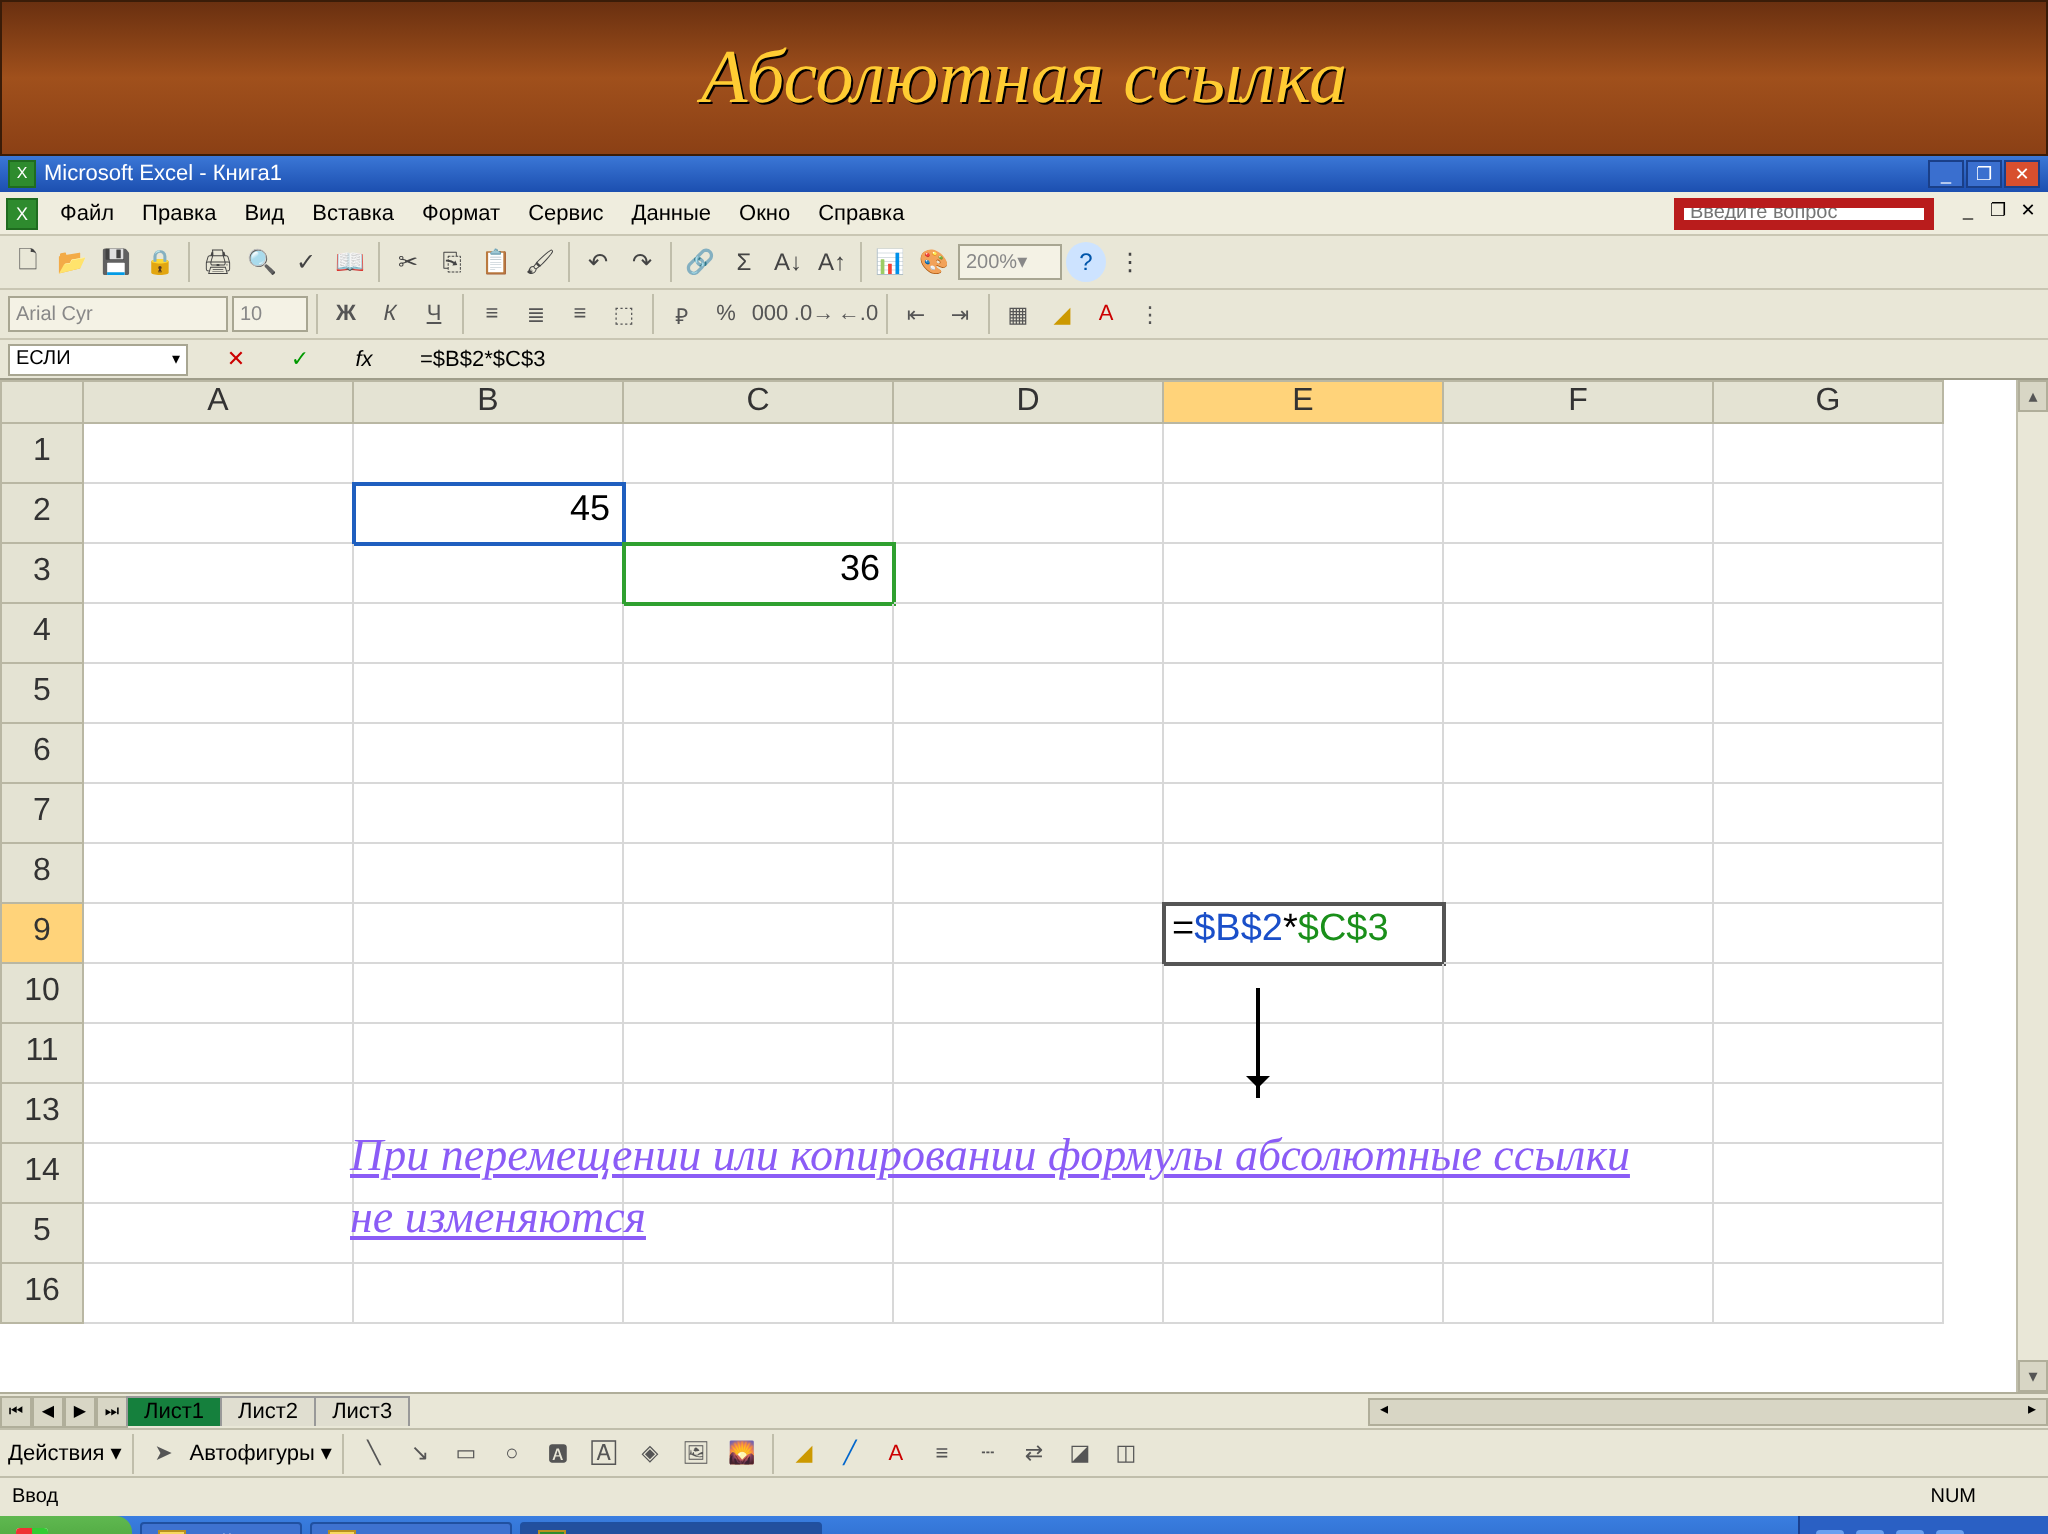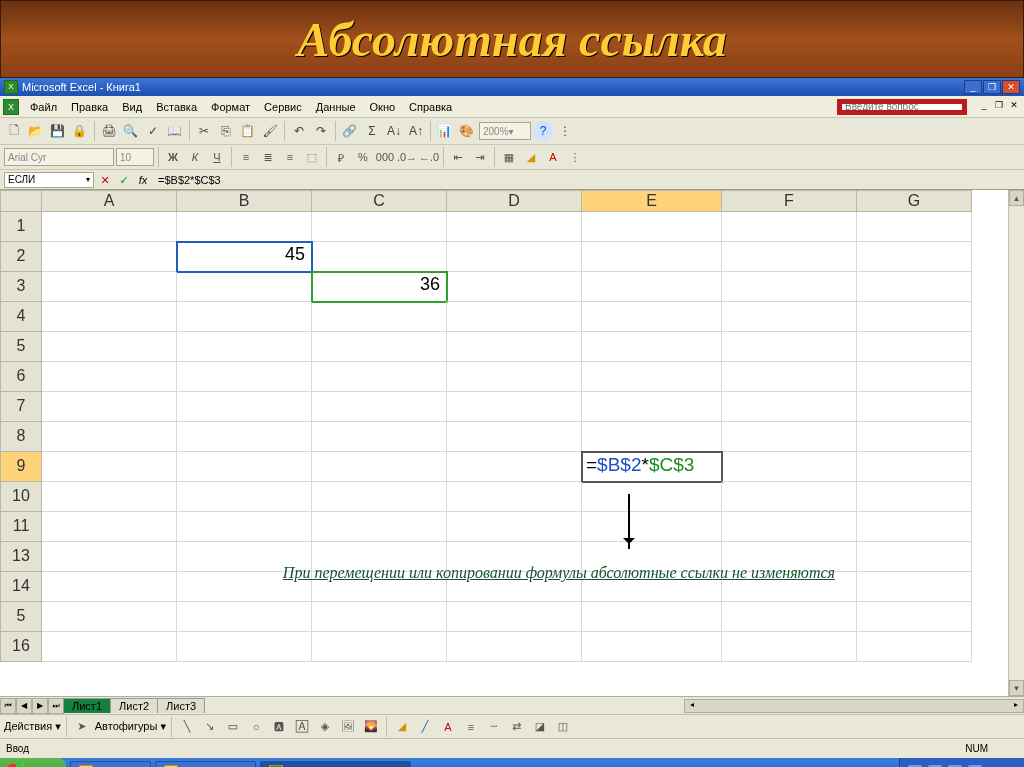--- a/index.html
+++ b/index.html
@@ -1,19 +1,19 @@
 <!DOCTYPE html>
 <html><head>
 <meta charset="utf-8">
 <style>
 * { box-sizing: border-box; margin: 0; padding: 0; }
 body { font-family: Tahoma, Arial, sans-serif; font-size: 11px; background: #fff; width: 1024px; height: 767px; overflow: hidden; }
 
 .slide-title-bar { height: 78px; background: linear-gradient(#6a3010, #a0501c, #8b4015); border: 1px solid #3a1c08; display: flex; align-items: center; justify-content: center; }
-.slide-title { font-family: "Times New Roman", serif; font-size: 48px; font-weight: bold; color: #ffcc33; font-style: italic; text-shadow: 1px 1px 0 #000; text-align: center; }
+.slide-title { font-family: "Times New Roman", serif; font-size: 38px; font-weight: normal; color: #ffcc33; font-style: italic; text-shadow: 1px 1px 0 #000; text-align: center; }
 
 .win-title { height: 18px; background: linear-gradient(#3b77d6, #1c4fb0); color: #fff; display: flex; align-items: center; padding: 0 4px; font-size: 11px; }
 .win-title .spacer { flex: 1; }
 .win-btns { display: flex; gap: 1px; }
 .win-btn { width: 18px; height: 14px; background: #3a6fcf; border: 1px solid #1a3f88; color: #fff; font-size: 9px; text-align: center; line-height: 12px; }
 .win-btn.close { background: #d84f2e; }
 
 .menu-bar { height: 22px; background: #efedde; border-bottom: 1px solid #c9c6b3; display: flex; align-items: center; padding: 0 3px; gap: 2px; }
 .menu-ico { width: 16px; height: 16px; background: #2e8b2e; border: 1px solid #1f6b1f; font-size: 9px; color: #fff; text-align: center; line-height: 14px; margin-right: 3px; }
 .menu-item { padding: 2px 6px; }
@@ -27,21 +27,21 @@
 
 .fmt-bar { height: 25px; background: #e9e7d7; border-bottom: 1px solid #c9c6b3; display: flex; align-items: center; padding: 0 4px; gap: 2px; }
 .combo { height: 18px; border: 1px solid #a8a692; background: #f4f2e5; font-size: 10px; padding: 0 3px; color: #888; display: flex; align-items: center; }
 .combo.font { width: 110px; }
 .combo.size { width: 38px; }
 .fmt-btn { width: 20px; height: 20px; display: flex; align-items: center; justify-content: center; font-size: 11px; color: #555; }
 .fmt-btn.b { font-weight: bold; }
 .fmt-btn.i { font-style: italic; }
 .fmt-btn.u { text-decoration: underline; }
 
-.fx-bar { height: 20px; background: #e9e7d7; border-bottom: 1px solid #9f9d8a; display: flex; align-items: center; padding: 0 4px; gap: 3px; }
+.fx-bar { height: 20px; background: #e9e7d7; border-bottom: 1px solid #9f9d8a; display: flex; align-items: center; padding: 0 4px; gap: 16px; }
 .name-box { width: 90px; height: 16px; border: 1px solid #a8a692; background: #fff; font-size: 10px; padding: 0 3px; display: flex; align-items: center; }
 .fx-btn { width: 16px; height: 16px; font-size: 11px; text-align: center; line-height: 16px; }
 .fx-cancel { color: #c00; }
 .fx-ok { color: #090; }
 .fx-label { font-style: italic; font-size: 11px; }
 .formula-field { flex: 1; font-size: 11px; padding-left: 4px; }
 
 .grid-area { position: relative; background: #fff; height: 506px; }
 .col-headers { display: flex; height: 22px; position: absolute; top: 0; left: 0; right: 16px; }
 .corner { width: 42px; background: #e4e3d3; border: 1px solid #b9b7a3; }
@@ -59,21 +59,21 @@
 .cell-c3 { outline: 2px solid #2fa030; outline-offset: -1px; }
 .cell-e9 { outline: 2px solid #555; outline-offset: -1px; background: #fff; text-align: left; padding-left: 4px; font-size: 19px; }
 .cell-e9 .eq { color: #000; }
 .cell-e9 .r1 { color: #1a4fc9; }
 .cell-e9 .op { color: #000; }
 .cell-e9 .r2 { color: #1a8f1a; }
 
 .overlay-arrow { position: absolute; left: 628px; top: 304px; width: 2px; height: 55px; background: #000; }
 .overlay-arrow:after { content: ""; position: absolute; bottom: -1px; left: -5px; border: 6px solid transparent; border-top-color: #000; }
 
-.overlay-note { position: absolute; left: 175px; top: 372px; width: 660px; font-family: "Times New Roman", serif; font-size: 16px; font-style: italic; color: #14532d; text-decoration: underline; text-align: right; line-height: 1.35; }
+.overlay-note { position: absolute; left: 175px; top: 372px; width: 660px; font-family: "Times New Roman", serif; font-size: 23px; font-style: italic; color: #8b5cf6; text-decoration: underline; text-align: left; line-height: 1.35; }
 
 .vscroll { position: absolute; top: 0; right: 0; bottom: 0; width: 16px; background: #e9e7d7; border-left: 1px solid #c0beab; }
 .scroll-btn { height: 16px; background: #d8d6c5; border: 1px solid #b0ae9a; font-size: 9px; text-align: center; line-height: 14px; color: #555; }
 
 .sheet-tabs { height: 18px; background: #e9e7d7; border-top: 1px solid #b0ae9a; display: flex; align-items: center; font-size: 10px; }
 .tab-nav { display: flex; }
 .tab-nav-btn { width: 16px; height: 16px; border: 1px solid #b0ae9a; background: #d8d6c5; font-size: 8px; text-align: center; line-height: 14px; }
 .tab { padding: 1px 8px; border: 1px solid #999; background: #15803d; border-bottom: none; margin-left: -1px; font-size: 11px; }
 .tab.inactive { background: #e0ded0; }
 .tabs-scroll { margin-left: auto; width: 340px; height: 14px; background: #d8d6c5; border: 1px solid #b0ae9a; display: flex; }

